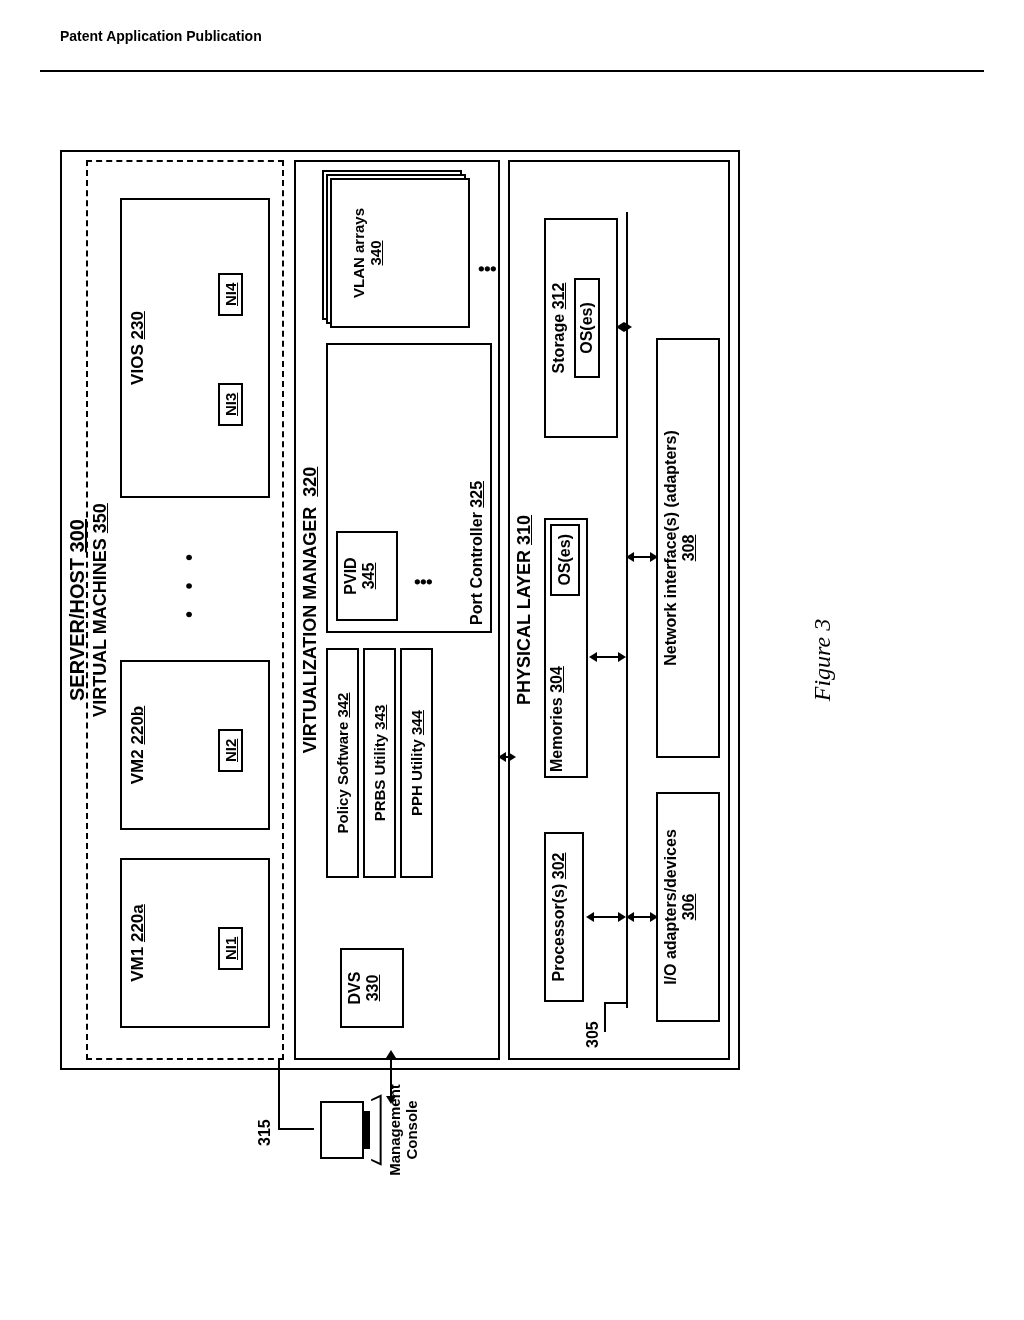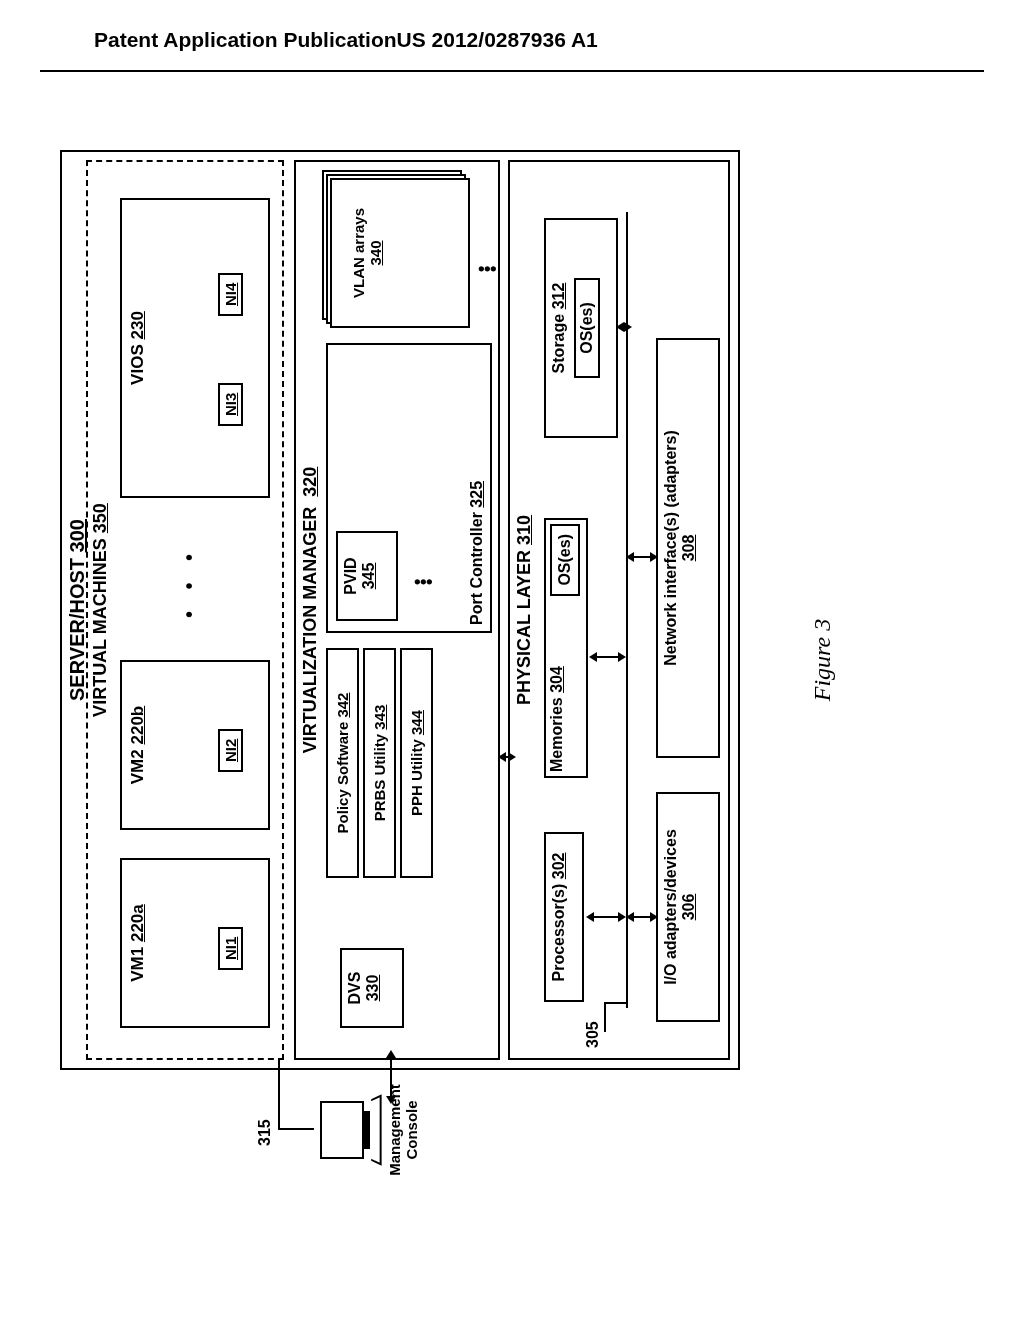--- a/index.html
+++ b/index.html
@@ -11,22 +11,23 @@
     color: #000;
     position: relative;
   }
   .page-header {
     position: absolute;
     top: 28px;
     left: 0;
     width: 1024px;
     height: 40px;
     display: flex;
-    padding: 0 94px;
-    font-size: 21px;
+    justify-content: space-between;
+    padding: 0 60px;
+    font-size: 14px;
     font-weight: bold;
   }
   .hr {
     position: absolute;
     top: 70px;
     left: 40px;
     width: 944px;
     border-top: 2px solid #000;
   }
 
@@ -295,21 +296,20 @@
     font-size: 16px;
     font-weight: bold;
   }
   .vdots { position:absolute; font-size:18px; font-weight:bold; line-height:6px; }
 </style>
 </head>
 <body>
 
 <div class="page-header">
   <span>Patent Application Publication</span>
-  <span>US 2012/0287936 A1</span>
 </div>
 <div class="hr"></div>
 
 <div class="rotated-wrap">
   <div class="content-area">
 
     <div class="lbl-315">315</div>
     <div class="lead-315"></div>
     <div class="mconsole">
       <div class="mc-screen"></div>

